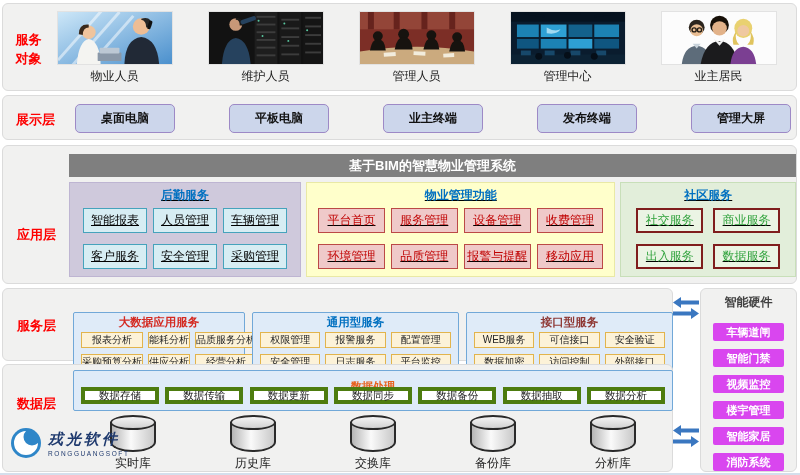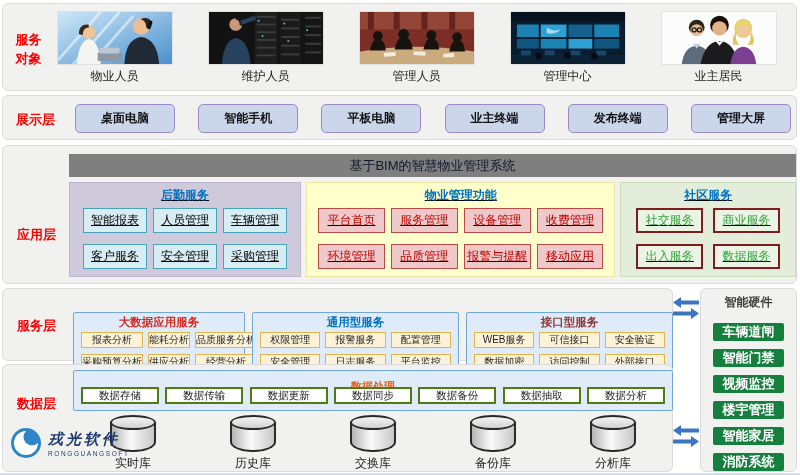--- a/index.html
+++ b/index.html
@@ -18,21 +18,21 @@
 
   
   #sec-display { left:2px; top:95px; width:795px; height:45px; }
   #device-row { position:absolute; left:72px; top:8px; width:716px; display:flex; justify-content:space-between; }
   .device-btn { width:100px; height:29px; background:#ccd6eb; border:1px solid #9d89c6; border-radius:5px;
     font-size:12px; font-weight:bold; color:#111; display:flex; align-items:center; justify-content:center; }
 
   
   #sec-app { left:2px; top:145px; width:795px; height:139px; }
   #app-header { position:absolute; left:66px; top:8px; width:727px; height:23px; background:#7f7f7f;
-    color:#0f172a; font-size:13px; font-weight:normal; text-align:center; line-height:23px; }
+    color:#ffffff; font-size:13px; font-weight:bold; text-align:center; line-height:23px; }
   #app-groups { position:absolute; left:66px; top:36px; width:727px; height:95px; display:flex; }
   .app-group { height:95px; padding-top:4px;text-decoration:underline; }
   .group-title { text-align:center; font-size:12px; font-weight:bold; color:#0070c0; height:17px; }
   #grp-logistics { width:234px; background:#cfc9dc; border:1px solid #beb5d2; }
   #grp-property  { width:312px; background:#ffffcb; border:1px solid #e9e9a5; margin-left:5px; }
   #grp-community { width:177px; background:#e2eeda; border:1px solid #c8dfb9; margin-left:5px; }
   .grid3 { display:grid; grid-template-columns:repeat(3,1fr); gap:11px 6px; padding:4px 13px 0 13px; }
   .grid4 { display:grid; grid-template-columns:repeat(4,1fr); gap:11px 6px; padding:4px 11px 0 11px; }
   .grid2 { display:grid; grid-template-columns:repeat(2,1fr); gap:11px 10px; padding:4px 15px 0 15px; }
   .li-item { height:25px; background:#d7edf3; border:1px solid #45a3bc; font-size:12px; color:#000;
@@ -52,37 +52,37 @@
   .sv-item { height:16px; background:#fcf2d8; border:1px solid #e2b44c; font-size:10px; color:#222;
     display:flex; align-items:center; justify-content:center; white-space:nowrap; }
   #svc-g1 { width:172px; } #svc-g2 { width:207px; } #svc-g3 { width:207px; }
 
   
   #sec-data { left:2px; top:364px; width:671px; height:108px; }
   #proc-box { position:absolute; left:70px; top:5px; width:600px; height:41px;
     background:#dfebf8; border:1px solid #71a8d8; border-radius:2px; }
   #proc-title { text-align:center; font-size:11px; font-weight:bold; color:#e8611c; height:15px; padding-top:8px; }
   #proc-row { display:flex; justify-content:space-between; padding:1px 7px 0 7px; }
-  .dp-item { width:78px; height:17px; background:#ffffff; border:2px solid #4d7c0f; font-size:10.5px; color:#222;
+  .dp-item { width:78px; height:17px; background:#ffffff; border:4px solid #4d7c0f; font-size:10.5px; color:#222;
     display:flex; align-items:center; justify-content:center; }
   #db-row { position:absolute; left:70px; top:50px; width:600px; display:flex; justify-content:space-around; }
   .db-fig { width:80px; text-align:center; }
   .cyl { position:relative; width:46px; height:37px; margin:0 auto; }
   .cyl-body { position:absolute; left:0; top:7px; width:46px; height:30px;
     background:linear-gradient(90deg,#b5b5b5,#fafafa 45%,#c8c8c8); border:2px solid #2a2a2a;
     border-top:none; border-radius:0 0 23px 23px / 0 0 10px 10px; }
   .cyl-top { position:absolute; left:0; top:0; width:46px; height:15px;
     background:linear-gradient(180deg,#f4f4f4,#d2d2d2); border:2px solid #2a2a2a; border-radius:50%; }
   .db-cap { font-size:12px; color:#222; margin-top:3px; }
 
   
   #panel-hw { left:700px; top:288px; width:97px; height:184px; }
   #hw-title { text-align:center; font-size:12px; font-weight:bold; color:#404040; padding-top:5px; }
   #hw-list { padding:4px 12px 0 12px; }
-  .hw-btn { height:18px; background:#15803d; border-radius:2px; color:#fff; font-size:13px; font-weight:bold;
+  .hw-btn { height:18px; background:#d946ef; border-radius:2px; color:#fff; font-size:11px; font-weight:bold;
     display:flex; align-items:center; justify-content:center; margin-top:8px; }
 
   .sync-arrow { position:absolute; left:673px; width:26px; height:22px; }
 
   
   #logo { position:absolute; left:10px; top:427px; display:flex; align-items:center; }
   #logo-text { margin-left:6px; }
   #logo-name { font-family:"DejaVu Serif","Liberation Serif",serif; font-style:italic; font-weight:bold;
     font-size:15px; color:#1f3a6e; letter-spacing:3px; }
   #logo-sub { font-size:6.5px; color:#1f3a6e; letter-spacing:1.6px; margin-top:1px; }
@@ -251,21 +251,20 @@
       </svg>
       <div class="photo-cap">业主居民</div>
     </div>
   </div>
 </div>
 
 <div class="section" id="sec-display">
   <div class="layer-label" style="left:13px; top:15px;">展示层</div>
   <div id="device-row">
     <div class="device-btn">桌面电脑</div>
-    <div class="device-btn">智能手机</div>
     <div class="device-btn">平板电脑</div>
     <div class="device-btn">业主终端</div>
     <div class="device-btn">发布终端</div>
     <div class="device-btn">管理大屏</div>
   </div>
 </div>
 
 <div class="section" id="sec-app">
   <div class="layer-label" style="left:14px; top:80px;">应用层</div>
   <div id="app-header">基于BIM的智慧物业管理系统</div>

